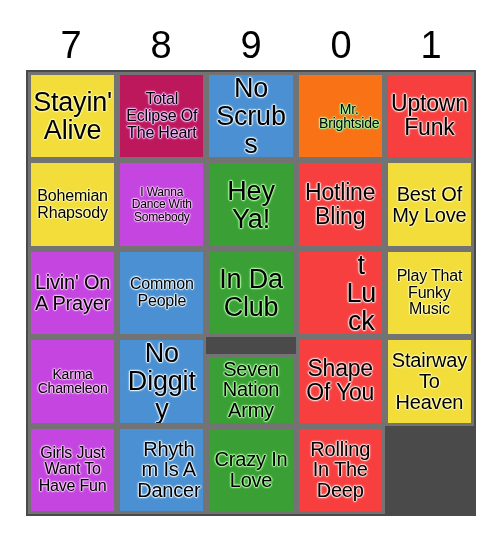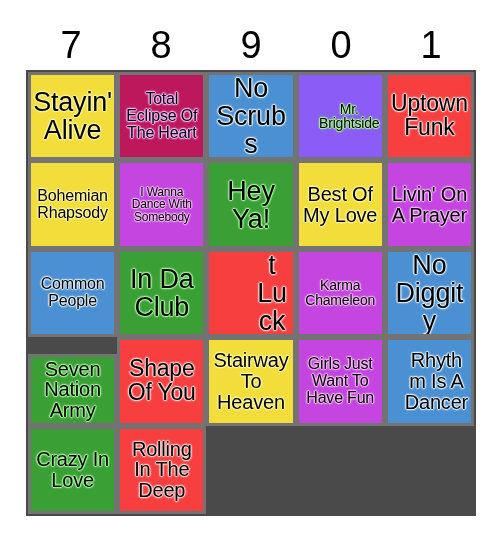--- a/index.html
+++ b/index.html
@@ -134,50 +134,56 @@
   <div id="grid">
       <div class="cell bg-yellow" style="background: rgb(242, 221, 58);">
         <span class="cell-text" data-size="xl">Stayin' Alive</span>
       </div>
       <div class="cell bg-magenta" style="background: #be185d;">
         <span class="cell-text" data-size="sm">Total Eclipse Of The Heart</span>
       </div>
       <div class="cell bg-blue" style="background: rgb(74, 144, 210); align-items: center;">
         <span class="cell-text" data-size="xl">No Scrubs</span>
       </div>
-      <div class="cell bg-green" style="background: #8b5cf6; padding-left: 20px;">
+      <div class="cell bg-green" style="background: #f97316; padding-left: 20px;">
         <span class="cell-text" data-size="xs">Mr. Brightside</span>
       </div>
       <div class="cell bg-red" style="background: rgb(247, 63, 63);">
         <span class="cell-text" data-size="lg">Uptown Funk</span>
       </div>
       <div class="cell bg-yellow" style="background: rgb(242, 221, 58);">
         <span class="cell-text" data-size="sm">Bohemian Rhapsody</span>
       </div>
       <div class="cell bg-magenta" style="background: rgb(196, 69, 224);">
         <span class="cell-text" data-size="xxs">I Wanna Dance With Somebody</span>
       </div>
       <div class="cell bg-green" style="background: rgb(58, 160, 53);">
         <span class="cell-text" data-size="xl">Hey Ya!</span>
       </div>
+      <div class="cell bg-red" style="background: rgb(247, 63, 63);">
+        <span class="cell-text" data-size="lg">Hotline Bling</span>
+      </div>
       <div class="cell bg-yellow" style="background: rgb(242, 221, 58);">
         <span class="cell-text" data-size="md">Best Of My Love</span>
       </div>
       <div class="cell bg-magenta" style="background: rgb(196, 69, 224);">
         <span class="cell-text" data-size="md">Livin' On A Prayer</span>
       </div>
       <div class="cell bg-blue" style="background: rgb(74, 144, 210);">
         <span class="cell-text" data-size="sm">Common People</span>
       </div>
       <div class="cell bg-green" style="background: rgb(58, 160, 53);">
         <span class="cell-text" data-size="xl">In Da Club</span>
       </div>
       <div class="cell bg-red" style="background: rgb(247, 63, 63); padding-left: 44px;">
         <span class="cell-text" data-size="xl">Get Lucky</span>
       </div>
+      <div class="cell bg-yellow" style="background: rgb(242, 221, 58);">
+        <span class="cell-text" data-size="sm">Play That Funky Music</span>
+      </div>
       <div class="cell bg-magenta" style="background: rgb(196, 69, 224);">
         <span class="cell-text" data-size="xs">Karma Chameleon</span>
       </div>
       <div class="cell bg-blue" style="background: rgb(74, 144, 210); justify-content: flex-end;">
         <span class="cell-text" data-size="xl">No Diggity</span>
       </div>
       <div class="cell bg-green" style="background: rgb(58, 160, 53); margin-top: 17px;">
         <span class="cell-text" data-size="md">Seven Nation Army</span>
       </div>
       <div class="cell bg-red" style="background: rgb(247, 63, 63);">

